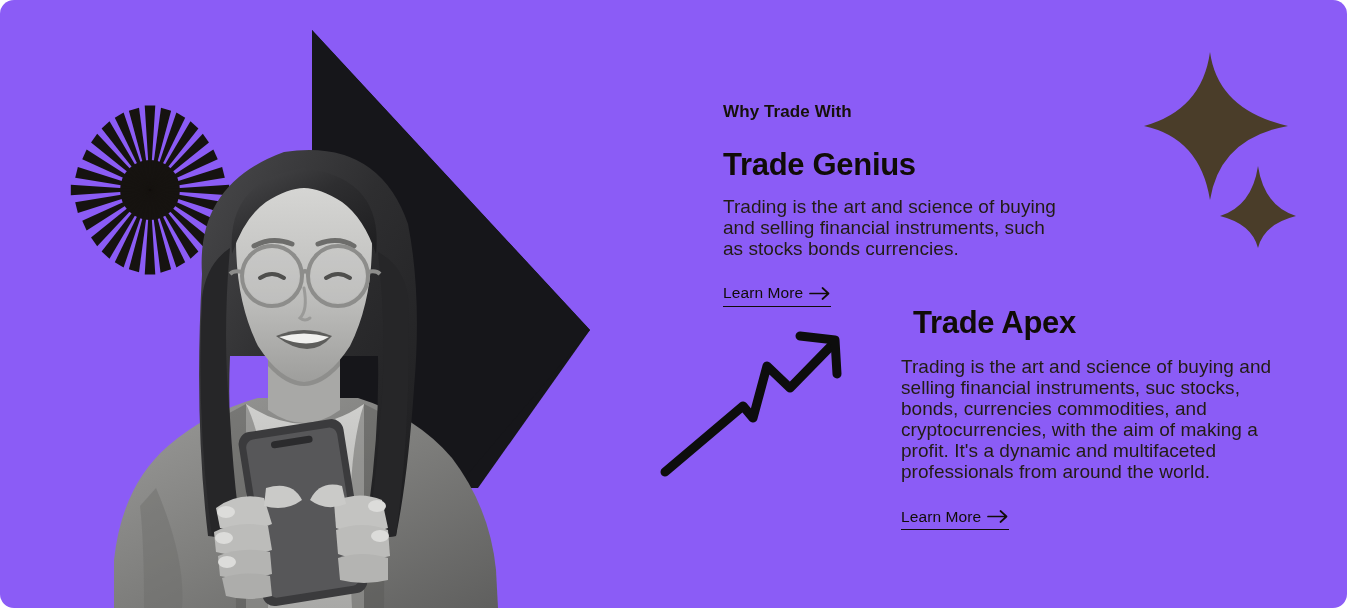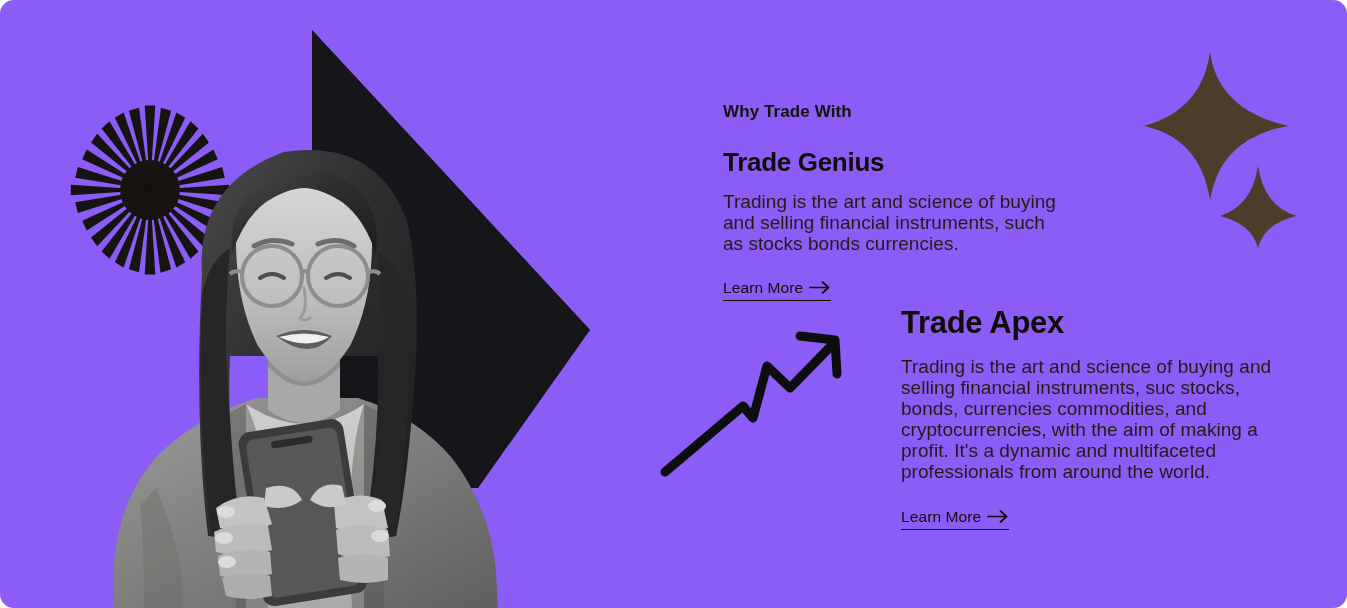--- a/index.html
+++ b/index.html
@@ -89,33 +89,33 @@
   .eyebrow {
     font-size: 17px;
     font-weight: bold;
     color: #16110b;
     letter-spacing: 0.1px;
     margin: 0 0 26px 0;
     line-height: 1.1;
   }
 
   .title-genius {
-    font-size: 26px;
+    font-size: 31px;
     font-weight: bold;
     color: #100c07;
     margin: 0 0 14px 0;
     letter-spacing: -0.3px;
     line-height: 1.12;
   }
 
   .title-apex {
     font-size: 31px;
     font-weight: bold;
     color: #100c07;
-    margin: 0 0 15px 0;
+    margin: 0 0 15px 12px;
     letter-spacing: -0.3px;
     line-height: 1.12;
   }
 
   .body-text {
     font-size: 19px;
     color: #221c14;
     line-height: 21px;
     margin: 0;
     letter-spacing: 0.05px;

